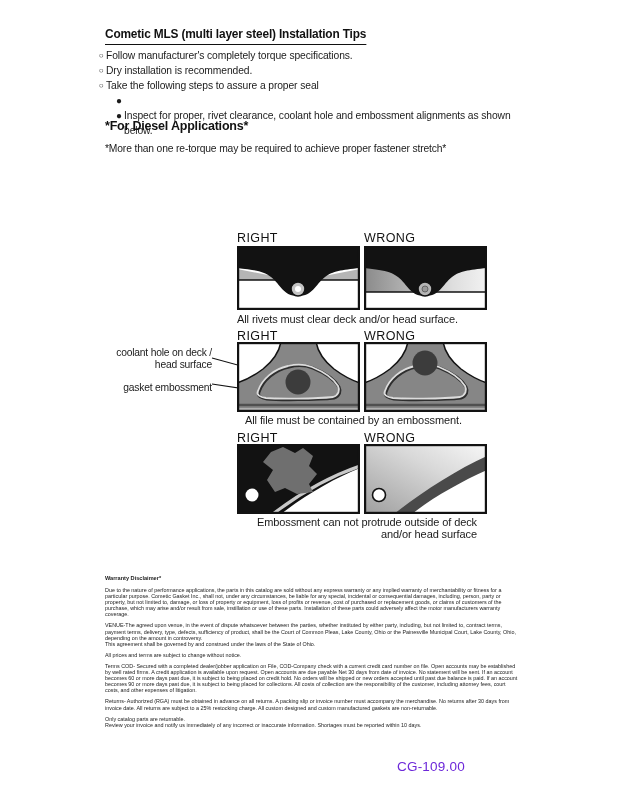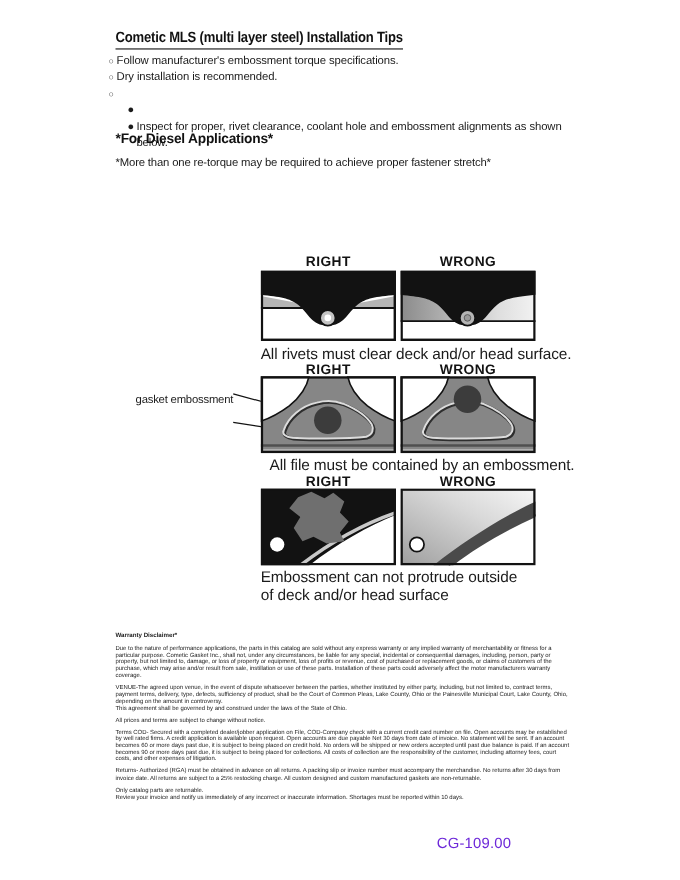--- a/index.html
+++ b/index.html
@@ -27,54 +27,55 @@
   .b-row.sub { padding-left:18px; }
   .b-row.sub .mk { font-size:10px; }
 
   
   .diesel { top:119px; left:105px; width:428px; }
   .diesel h2 { font-size:12.5px; font-weight:bold; color:#111; margin-bottom:8px; letter-spacing:-0.2px; }
   .diesel p { font-size:10.3px; line-height:15px; letter-spacing:-0.15px; margin-bottom:9px; }
 
   
   .diag-labels { display:flex; width:250px; left:237px; }
-  .diag-labels span { width:123px; text-align:center; font-size:12.5px; font-weight:bold; color:#121212; letter-spacing:0.4px; }
+  .diag-labels span { width:123px; text-align:left; font-size:12.5px; font-weight:normal; color:#121212; letter-spacing:0.4px; }
   .diag-labels span + span { margin-left:4px; }
   .panels { display:flex; width:250px; left:237px; }
   .panels svg { display:block; }
   .panels .p2 { margin-left:4px; }
-  .caption { font-size:14px; letter-spacing:-0.1px; color:#1b1b1b; }
+  .caption { font-size:11px; letter-spacing:-0.1px; color:#1b1b1b;text-align:right; }
 
   .coolant-labels { top:347px; left:112px; width:100px; text-align:right; font-size:10.3px; line-height:12px; letter-spacing:-0.2px; }
   .coolant-labels .l2 { margin-top:11px; }
 
   
   .warranty { top:575px; left:105px; width:414px; color:#222; }
   .warranty h3 { font-size:5.6px; font-weight:bold; margin-bottom:6px; }
   .wp { font-size:5.4px; line-height:6.1px; margin-bottom:5px; }
   .wp.pre-tight { margin-bottom:0; }
 
   .footer-code { top:759px; left:397px; font-size:13.5px; color:#6d28d9; letter-spacing:0.2px; }
 </style>
 </head>
 <body>
 
 <h1 class="abs page-title">Cometic MLS (multi layer steel) Installation Tips</h1>
 
 <div class="abs tips">
   <div class="b-row">
     <span class="mk">○</span>
-    <span>Follow manufacturer's embossment torque specifications.</span>
+    <span>Follow manufacturer's completely torque specifications.</span>
   </div>
   <div class="b-row">
     <span class="mk">○</span>
     <span>Dry installation is recommended.</span>
   </div>
   <div class="b-row">
     <span class="mk">○</span>
+    <span>Take the following steps to assure a proper seal</span>
   </div>
   <div class="b-row sub">
     <span class="mk">●</span>
   </div>
   <div class="b-row sub">
 
     <span class="mk">●</span>
     <span>Inspect for proper, rivet clearance, coolant hole and embossment alignments as shown below.</span>
   </div>
 </div>
@@ -116,20 +117,21 @@
     <rect x="1.1" y="1.1" width="120.8" height="61.8" fill="none" stroke="#121212" stroke-width="2.2"></rect>
   </svg>
 </div>
 <div class="abs caption" style="top:313px; left:237px">All rivets must clear deck and/or head surface.</div>
 
 <div class="abs diag-labels" style="top:329px">
   <span>RIGHT</span>
   <span>WRONG</span>
 </div>
 <div class="abs coolant-labels">
+  <div class="l1">coolant hole on deck / head surface</div>
   <div class="l2">gasket embossment</div>
 </div>
 <svg class="abs" style="top:352px; left:205px" width="100" height="48" viewBox="0 0 100 48">
   <line x1="7" y1="6" x2="95" y2="30" stroke="#121212" stroke-width="1.1"></line>
   <line x1="7" y1="32" x2="60" y2="40" stroke="#121212" stroke-width="1.1"></line>
 </svg>
 <div class="abs panels" style="top:342px">
   <svg class="p1" width="123" height="70" viewBox="0 0 123 70">
     <rect x="0" y="0" width="123" height="70" fill="#868686"></rect>
     <line x1="0" y1="63" x2="123" y2="63" stroke="#4f4f4f" stroke-width="2.4"></line>

